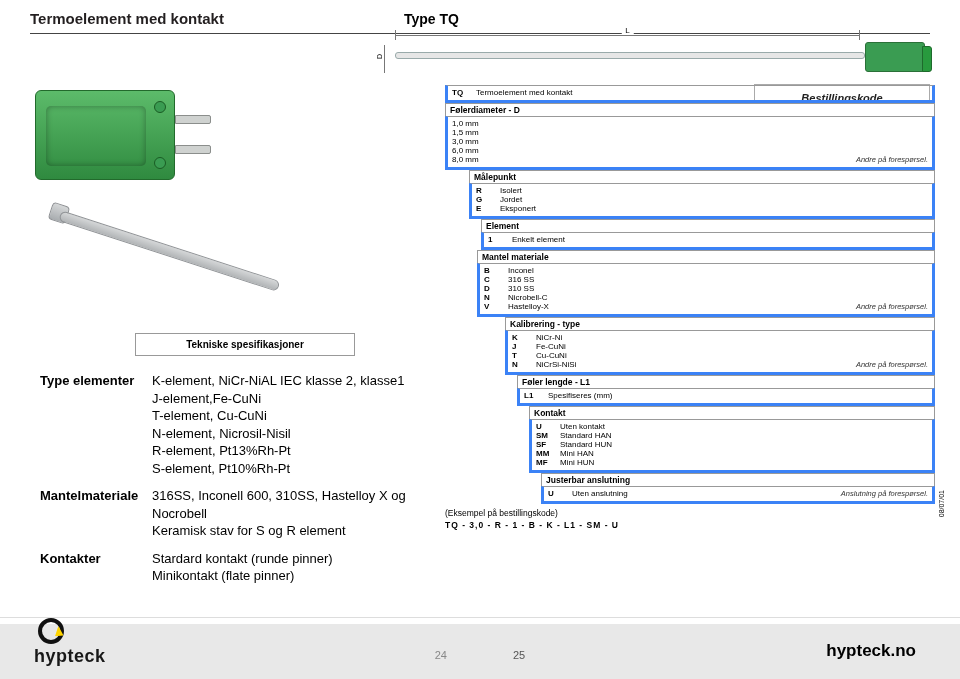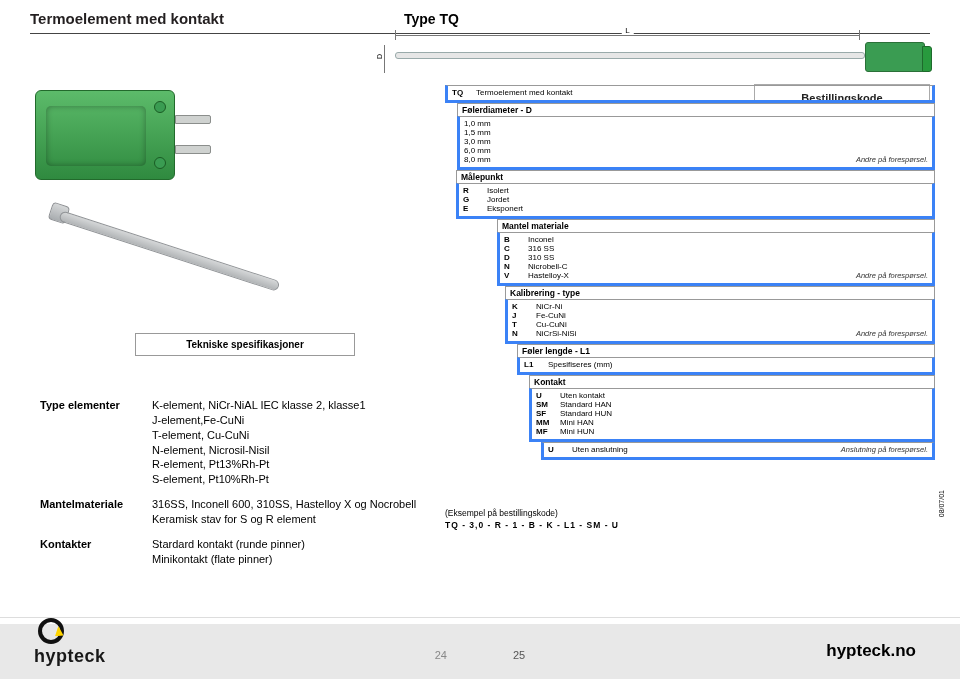--- a/index.html
+++ b/index.html
@@ -33,43 +33,43 @@
   .big-plug .body .screw1{top:10px}.big-plug .body .screw2{bottom:10px}
   .big-plug .prong1,.big-plug .prong2 { position:absolute; left:140px; height:9px; width:36px; background:#cfd2d0; border:1px solid #8b8e8c; border-radius:0 2px 2px 0;}
   .big-plug .prong1{top:25px}.big-plug .prong2{top:55px}
 
   .probe { position: absolute; left: 40px; top: 190px; width: 260px; height: 110px; }
   .probe .shaft { position:absolute; left:20px; top:20px; width:230px; height:11px; background:linear-gradient(#d5d7d8,#b1b4b6); border:1px solid #919497; border-radius:6px; transform: rotate(18deg); transform-origin: left center;}
   .probe .tip { position:absolute; left:10px; top:14px; width:18px; height:18px; background:linear-gradient(#d5d7d8,#a8acaf); border:1px solid #8b8e91; border-radius:4px; transform: rotate(18deg);}
 
   .tekspec-frame { position: absolute; left: 135px; top: 333px; width: 220px; height: 23px; border:1px solid #999; text-align:center; font-size:10px; font-weight:600; line-height:22px; }
 
-  .specs { position: absolute; left: 40px; top: 372px; width: 410px; font-size: 11px; line-height: 1.35; margin-top: 26px; }
+  .specs { position: absolute; left: 40px; top: 372px; width: 410px; font-size: 13px; line-height: 1.35; }
   .specs .row { display: flex; margin-bottom: 10px; }
   .specs .lab { width: 112px; font-weight: 700; }
   .specs .val { flex: 1; white-space: pre-line; }
 
   .order { position: absolute; left: 445px; top: 85px; width: 490px; font-size: 8px; }
   .sect { margin-bottom: 0; }
   .sect-head { background: #fff; border: 1px solid #999; border-bottom: none; padding: 1px 4px; font-size: 8.5px; font-weight: 600; }
   .sect-body { border: 3px solid #3b82f6; border-top: 1px solid #999; padding: 2px 4px 3px 4px; }
   .opt { display: flex; gap: 6px; }
   .opt .code { width: 18px; font-weight: 700; }
   .opt .txt { flex: 1; }
   .opt .note { font-size: 7.5px; font-style: italic; color: #333; }
-  .indent-1 { margin-left: 12px; }
-  .indent-2 { margin-left: 11px; }
+  .indent-1 { }
+  .indent-2 { margin-left: 24px; }
   .indent-3 { margin-left: 36px; }
-  .indent-4 { margin-left: 52px; }
+  .indent-4 { margin-left: 32px; }
   .indent-5 { margin-left: 60px; }
   .indent-6 { margin-left: 72px; }
   .indent-7 { margin-left: 84px; }
   .indent-8 { margin-left: 96px; }
 
-  .bestbox { position:absolute; right: 44px; top: 88px; width: 148px; height: 20px; text-align:center; font-weight:700; font-size:11px; line-height:20px; color:#222; }
+  .bestbox { position:absolute; right: 44px; top: 88px; width: 148px; height: 20px; text-align:center; font-weight:700; font-size:11px; line-height:20px; color:#222;font-style:italic; }
   .bestbox-border { position:absolute; right:30px; top:84px; width:176px; height:27px; border:1px solid #aaa; }
 
   .example { position: absolute; left: 445px; top: 508px; font-size: 8.5px; width: 490px;}
   .example .lbl { margin-bottom: 2px; }
   .example .code { letter-spacing: 1px; font-weight:600; }
   .rev { position: absolute; right: 22px; top: 490px; font-size: 7px; transform: rotate(-90deg); transform-origin: right top; }
 
   .footer { position: absolute; left: 0; right: 0; bottom: 0; height: 62px; background: linear-gradient(#fff 0, #fff 6px, #e8e8e8 6px, #e8e8e8 100%); border-top: 1px solid #ddd; }
   .logo { position: absolute; left: 34px; bottom: 12px; display:flex; flex-direction:column; align-items:flex-start; }
   .logo .mark { width: 26px; height: 26px; border-radius: 50%; border: 4px solid #111; position: relative; margin-bottom: 2px; margin-left:4px;}
@@ -191,20 +191,29 @@
             <span class="code">G</span>
             <span class="txt">Jordet</span>
           </div>
         <div class="opt">
             <span class="code">E</span>
             <span class="txt">Eksponert</span>
           </div>
       </div>
     </div>
 
+    <div class="sect indent-3">
+      <div class="sect-head">Element</div>
+      <div class="sect-body">
+        <div class="opt">
+            <span class="code">1</span>
+            <span class="txt">Enkelt element</span>
+          </div>
+      </div>
+    </div>
 
     <div class="sect indent-4">
       <div class="sect-head">Mantel materiale</div>
       <div class="sect-body">
         <div class="opt">
             <span class="code">B</span>
             <span class="txt">Inconel</span>
           </div>
         <div class="opt">
             <span class="code">C</span>
@@ -279,20 +288,21 @@
             <span class="txt">Mini HAN</span>
           </div>
         <div class="opt">
             <span class="code">MF</span>
             <span class="txt">Mini HUN</span>
           </div>
       </div>
     </div>
 
     <div class="sect indent-8">
+      <div class="sect-head">Justerbar anslutning</div>
       <div class="sect-body">
         <div class="opt">
             <span class="code">U</span>
             <span class="txt">Uten anslutning</span>
             <span class="note">Anslutning på forespørsel.</span>
           </div>
       </div>
     </div>
 
   </div>

